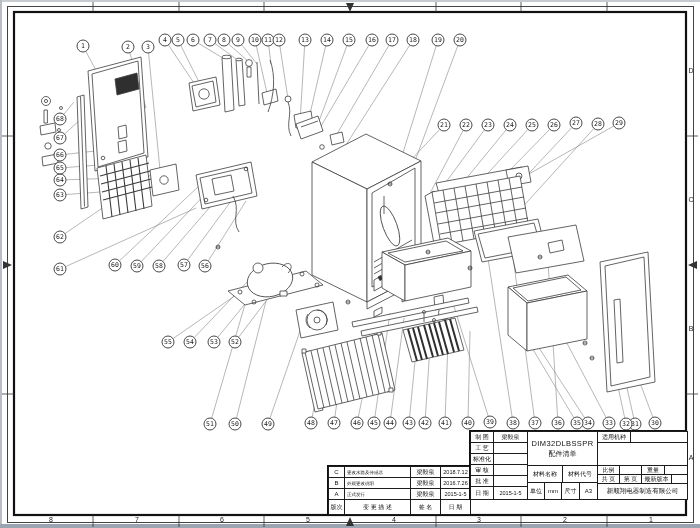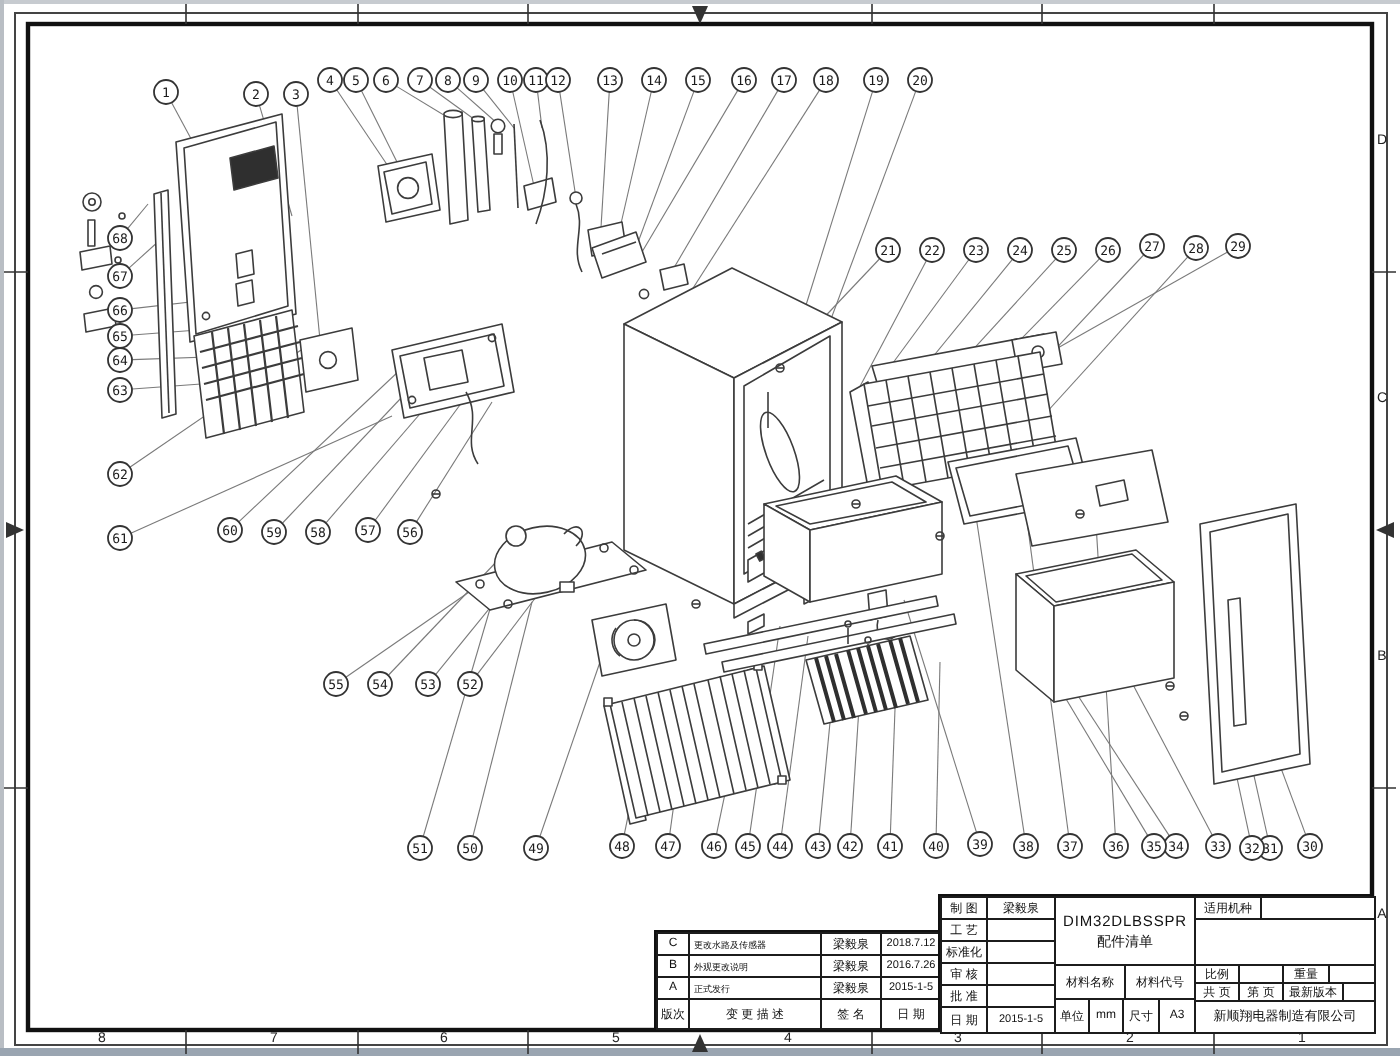--- a/index.html
+++ b/index.html
@@ -10,21 +10,21 @@
   #edge-bottom{position:absolute;left:0;top:524px;width:700px;height:4px;background:#9aa5b1;}
   svg{position:absolute;left:0;top:0;}
   #leaders line{stroke:#7a7a7a;stroke-width:0.55;}
   #balloons circle{fill:#fff;stroke:#333;stroke-width:0.9;}
   #balloons text{font:6.5px "DejaVu Sans Mono",monospace;fill:#1c1c1c;text-anchor:middle;}
   .zone{position:absolute;font-size:7px;color:#222;width:10px;text-align:center;line-height:8px;}
   .c{position:absolute;box-sizing:border-box;border:0.8px solid #1c1c1c;background:#fff;
      font-size:6px;color:#111;display:flex;align-items:center;justify-content:center;
      overflow:hidden;white-space:nowrap;}
   .c.lft{justify-content:flex-start;padding-left:2px;}
-  #tb-wrap{position:absolute;left:469px;top:447px;width:218px;height:69px;border:1.6px solid #111;
+  #tb-wrap{position:absolute;left:469px;top:430px;width:218px;height:69px;border:1.6px solid #111;
            box-sizing:border-box;background:#fff;}
   #rev-wrap{position:absolute;left:327px;top:465px;width:143px;height:51px;border:1.2px solid #111;
             box-sizing:border-box;background:#fff;}
   .t1{font-size:7.5px;letter-spacing:0.4px;}
   .t2{font-size:7px;}
 </style>
 </head>
 <body>
 
 <div id="edge-top"></div>

